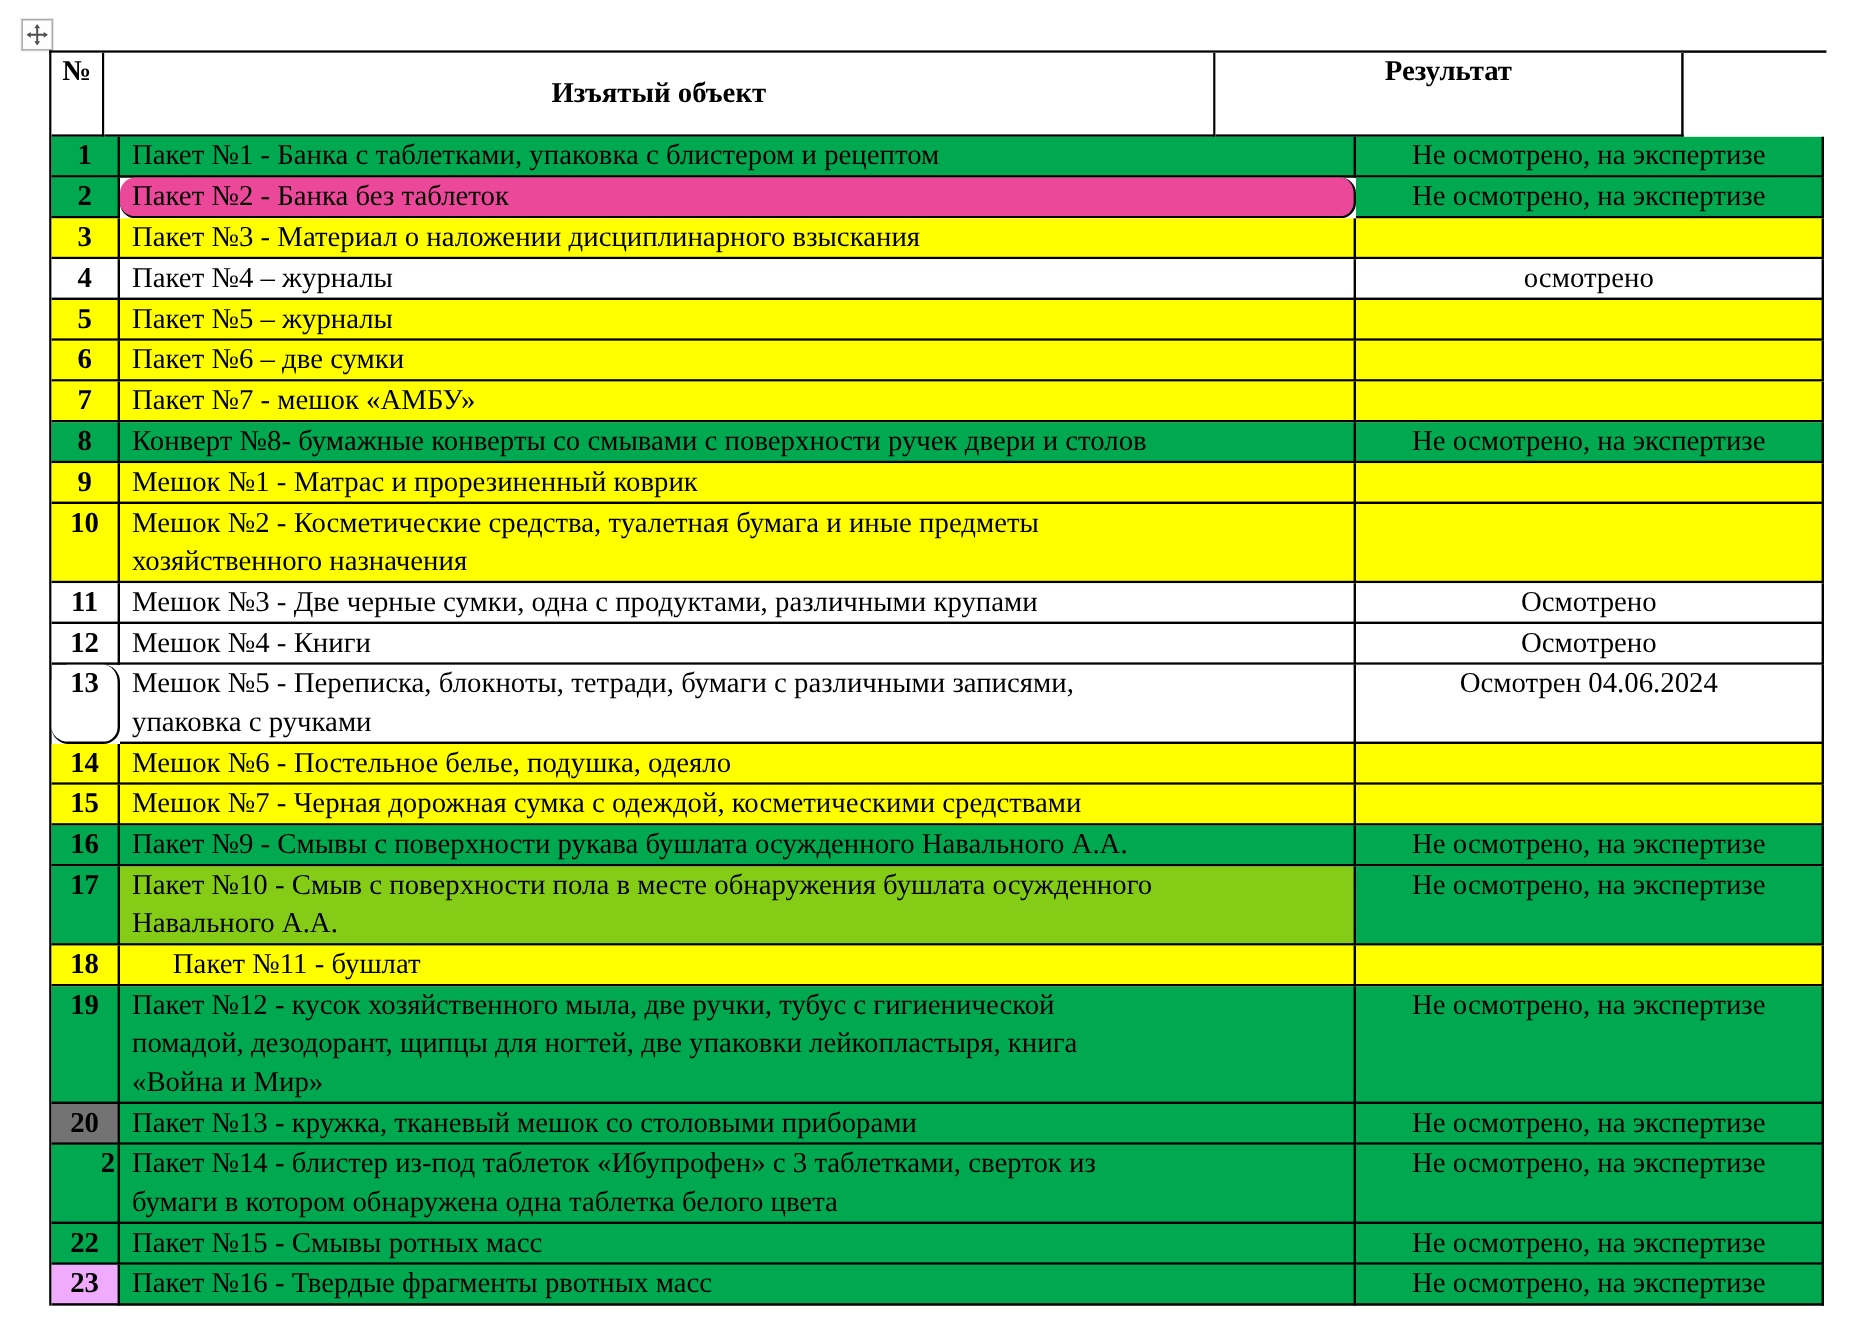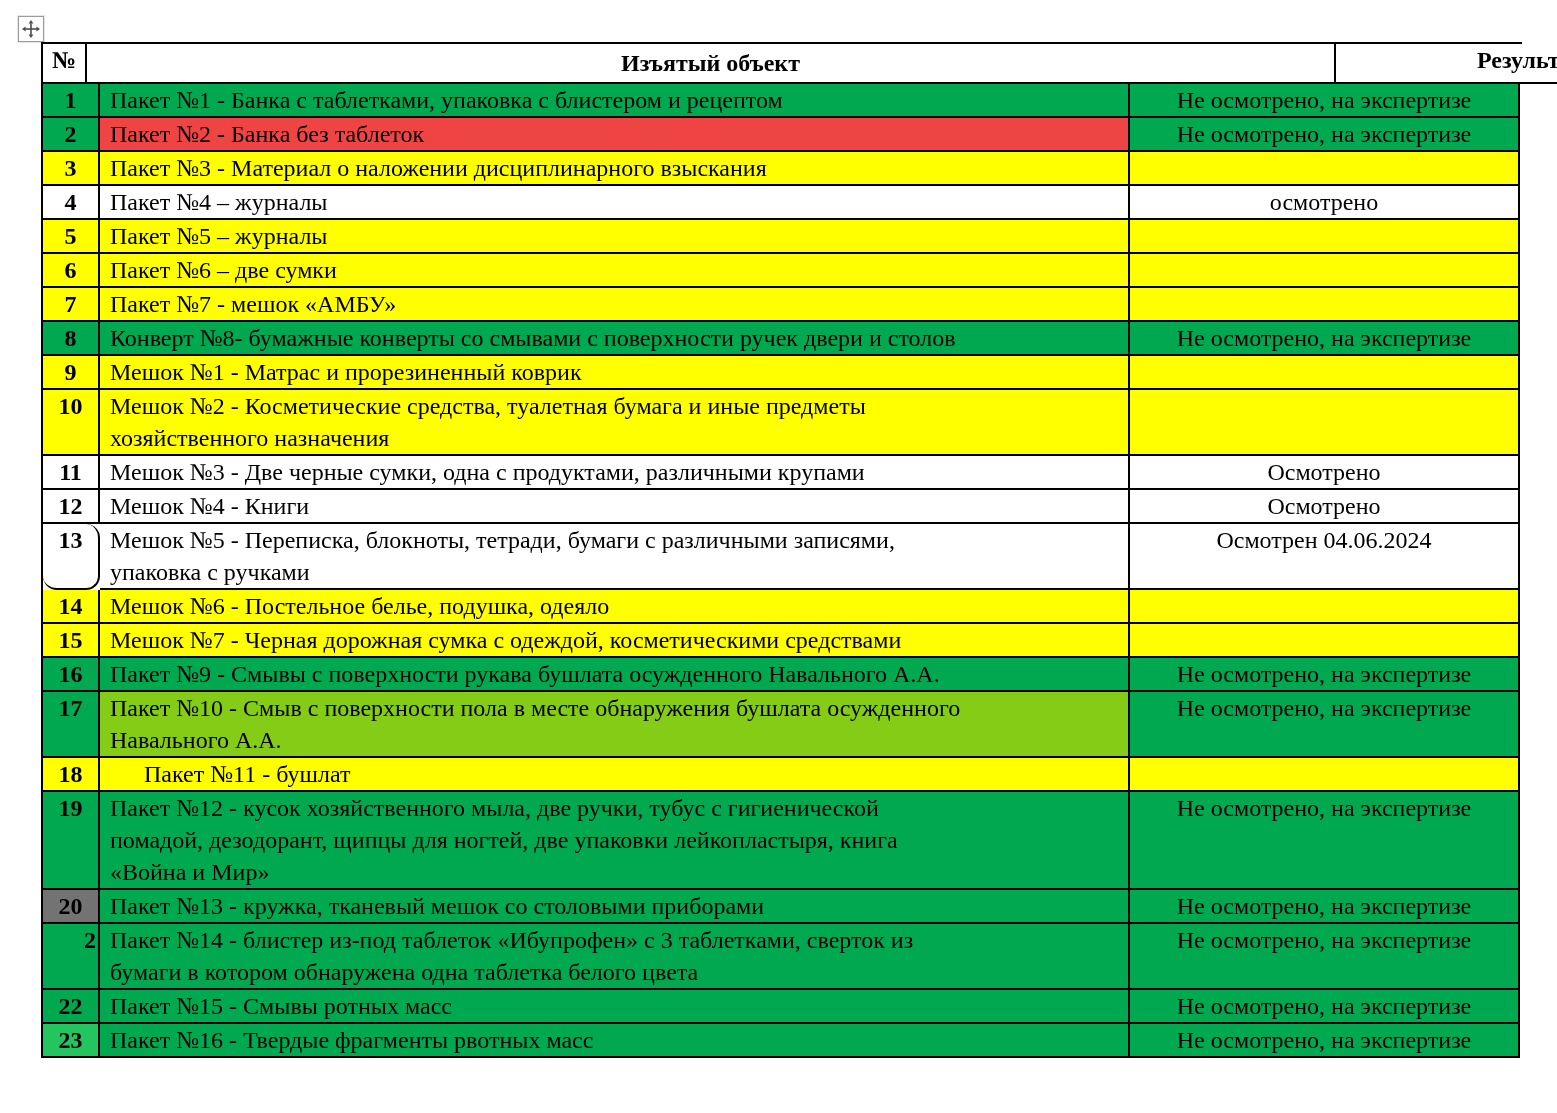--- a/index.html
+++ b/index.html
@@ -69,21 +69,21 @@
     text-align: center;
     padding: 0 0;
     flex: 0 0 auto;
   }
   .header .cell {
     font-weight: bold;
     text-align: center;
     background: #ffffff;
   }
   .header .c-num { width: 44px; }
-  .header .c-obj { width: 1249px; padding: 3px; white-space: normal; }
+  .header .c-obj { width: 926px; padding: 18px; white-space: normal; }
 </style>
 </head>
 <body>
 
 <div id="canvas">
 
   <div id="move-handle">
     <span style="display:flex;">
       <svg width="18" height="18" viewBox="0 0 18 18">
         <g stroke="#4d4d4d" stroke-width="1.6" fill="#4d4d4d">
@@ -105,21 +105,21 @@
       <div class="cell c-res">Результат</div>
     </div>
 
   <div class="row">
       <div class="cell c-num" style="background: rgb(0, 169, 79);">1</div>
       <div class="cell c-obj" style="background: rgb(0, 169, 79);">Пакет №1 - Банка с таблетками, упаковка с блистером и рецептом</div>
       <div class="cell c-res" style="background: rgb(0, 169, 79);">Не осмотрено, на экспертизе</div>
     </div>
       <div class="row">
       <div class="cell c-num" style="background: rgb(0, 169, 79);">2</div>
-      <div class="cell c-obj" style="background: #ef4444;">Пакет №2 - Банка без таблеток</div>
+      <div class="cell c-obj" style="background: #ec4899; border-radius: 13px;">Пакет №2 - Банка без таблеток</div>
       <div class="cell c-res" style="background: rgb(0, 169, 79);">Не осмотрено, на экспертизе</div>
     </div>
       <div class="row">
       <div class="cell c-num" style="background: rgb(255, 255, 0);">3</div>
       <div class="cell c-obj" style="background: rgb(255, 255, 0);">Пакет №3 - Материал о наложении дисциплинарного взыскания</div>
       <div class="cell c-res" style="background: rgb(255, 255, 0);"></div>
     </div>
       <div class="row">
       <div class="cell c-num" style="background: rgb(255, 255, 255);">4</div>
       <div class="cell c-obj" style="background: rgb(255, 255, 255);">Пакет №4 – журналы</div>
@@ -215,19 +215,19 @@
       <div class="cell c-obj" style="background: rgb(0, 169, 79);">Пакет №14 - блистер из-под таблеток «Ибупрофен» с 3 таблетками, сверток из
 бумаги в котором обнаружена одна таблетка белого цвета</div>
       <div class="cell c-res" style="background: rgb(0, 169, 79);">Не осмотрено, на экспертизе</div>
     </div>
       <div class="row">
       <div class="cell c-num" style="background: rgb(0, 169, 79);">22</div>
       <div class="cell c-obj" style="background: rgb(0, 169, 79);">Пакет №15 - Смывы ротных масс</div>
       <div class="cell c-res" style="background: rgb(0, 169, 79);">Не осмотрено, на экспертизе</div>
     </div>
       <div class="row">
-      <div class="cell c-num" style="background: #22c55e;">23</div>
+      <div class="cell c-num" style="background: #f0abfc;">23</div>
       <div class="cell c-obj" style="background: rgb(0, 169, 79);">Пакет №16 - Твердые фрагменты рвотных масс</div>
       <div class="cell c-res" style="background: rgb(0, 169, 79);">Не осмотрено, на экспертизе</div>
     </div>
     </div>
 
 </div>
 
 </body></html>

